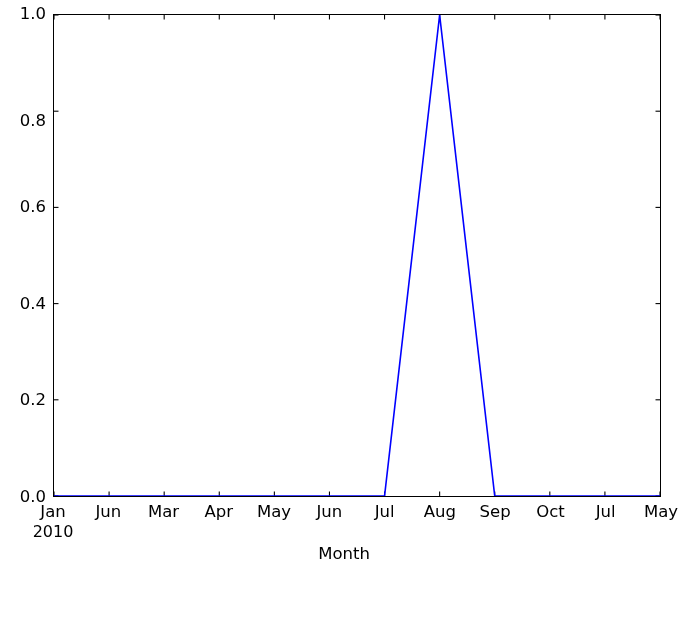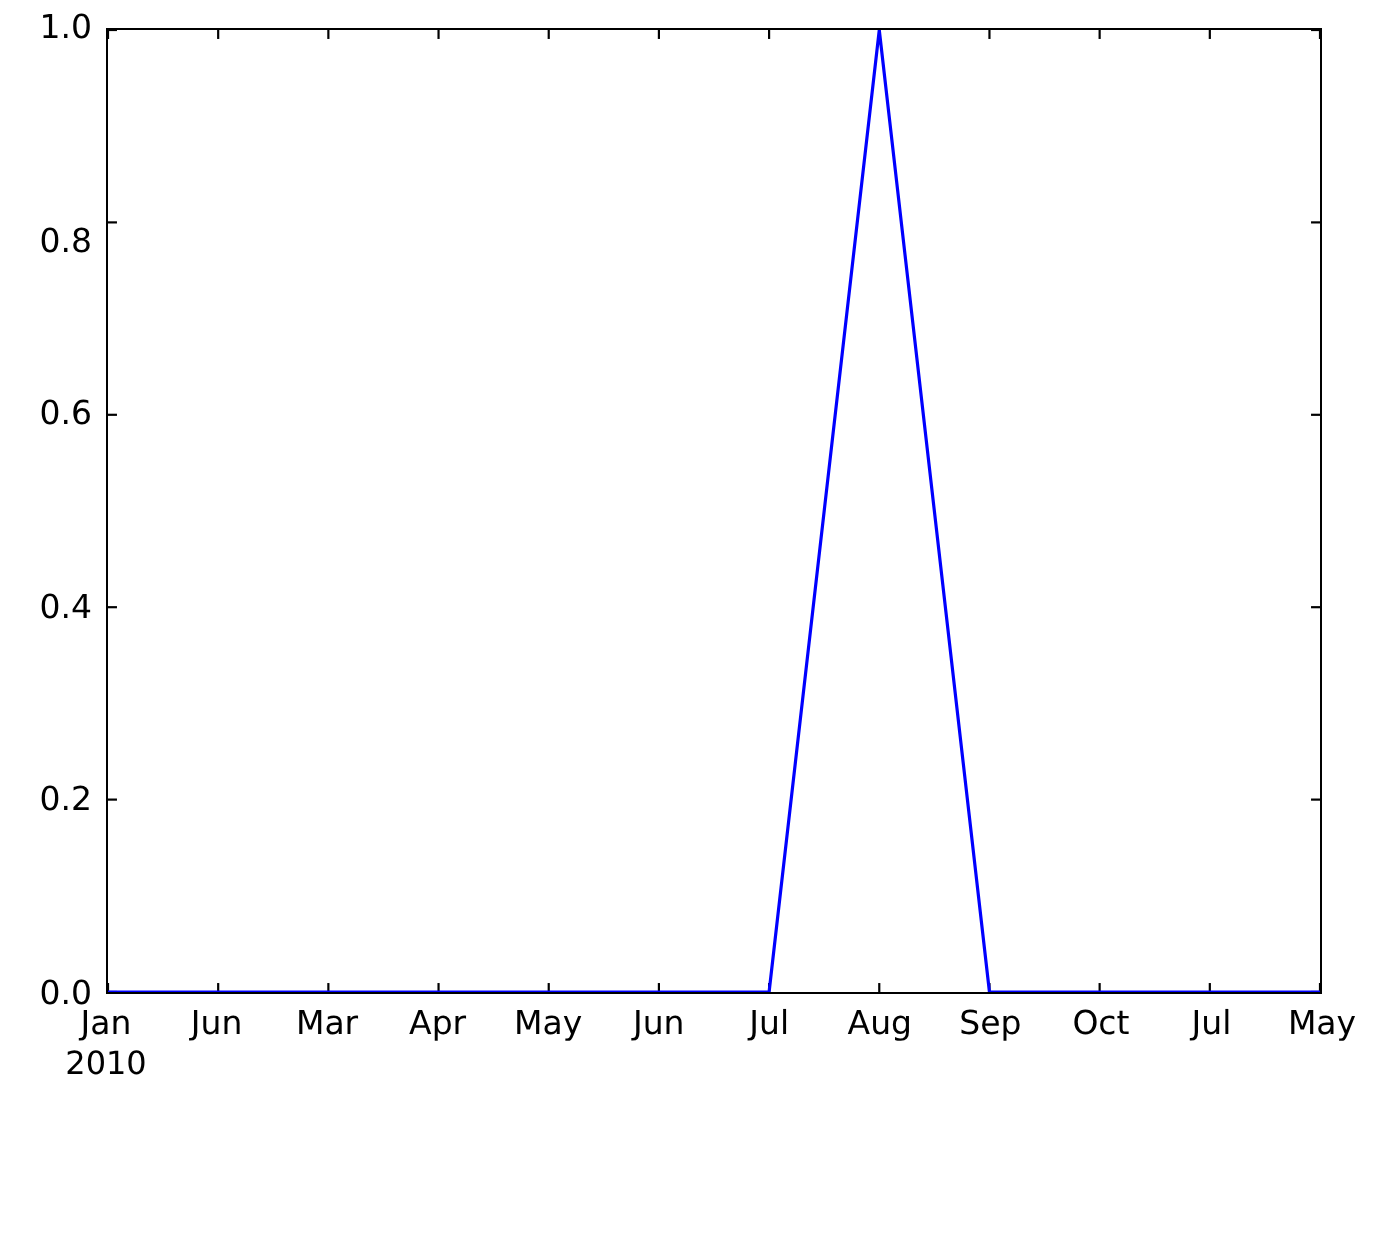--- a/index.html
+++ b/index.html
@@ -202,15 +202,16 @@
       <div class="xtick-label" style="left: 274.091px; top: 504px;">May</div>
       <div class="xtick-label" style="left: 329.364px; top: 504px;">Jun</div>
       <div class="xtick-label" style="left: 384.636px; top: 504px;">Jul</div>
       <div class="xtick-label" style="left: 439.909px; top: 504px;">Aug</div>
       <div class="xtick-label" style="left: 495.182px; top: 504px;">Sep</div>
       <div class="xtick-label" style="left: 550.455px; top: 504px;">Oct</div>
       <div class="xtick-label" style="left: 605.727px; top: 504px;">Jul</div>
       <div class="xtick-label" style="left: 661px; top: 504px;">May</div>
     </div>
 
+  <div id="xlabel">Month</div>
 
 
 </div>
 
 </body></html>

